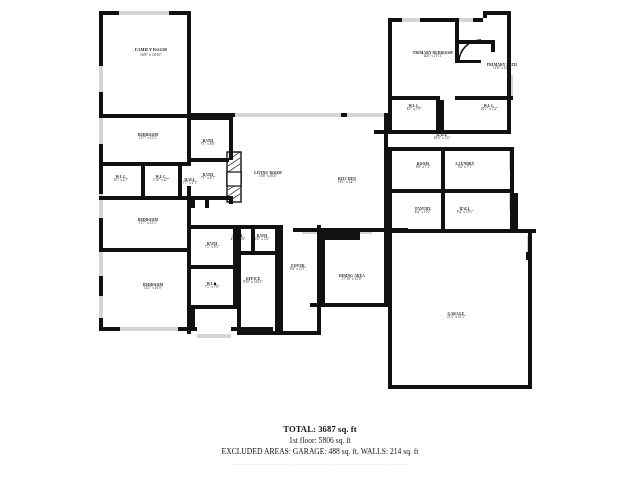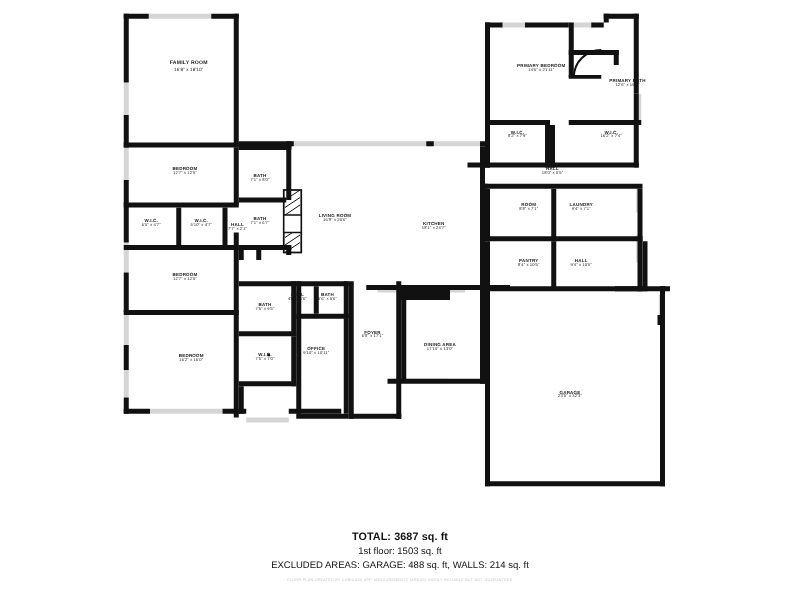--- a/index.html
+++ b/index.html
@@ -12,20 +12,21 @@
     height: 480px;
     font-family: "Liberation Sans", sans-serif;
     overflow: hidden;
     position: relative;
   }
   #plan-root {
     position: absolute;
     inset: 0;
     width: 640px;
     height: 480px;
+    font-family: Liberation Serif, serif;
   }
   #floorplan-svg {
     position: absolute;
     left: 0;
     top: 0;
     width: 640px;
     height: 480px;
     display: block;
   }
   .room-label {
@@ -362,18 +363,18 @@
         <span class="rl-dims">8'4" x 10'5"</span>
       </div>
       <div class="room-label" style="left: 465px; top: 211px;">
         <span class="rl-name">HALL</span>
         <span class="rl-dims">9'4" x 10'5"</span>
       </div>
     </div>
 
   <div id="summary">
     <div class="total-line">TOTAL: 3687 sq. ft</div>
-    <div class="floor-line">1st floor: 1503 sq. ft</div>
+    <div class="floor-line">1st floor: 5806 sq. ft</div>
     <div class="excluded-line">EXCLUDED AREAS: GARAGE: 488 sq. ft, WALLS: 214 sq. ft</div>
     <div class="disclaimer-line">FLOOR PLAN CREATED BY CUBICASA APP. MEASUREMENTS (AREAS) HIGHLY RELIABLE BUT NOT GUARANTEED</div>
   </div>
 
 </div>
 
 </body></html>

